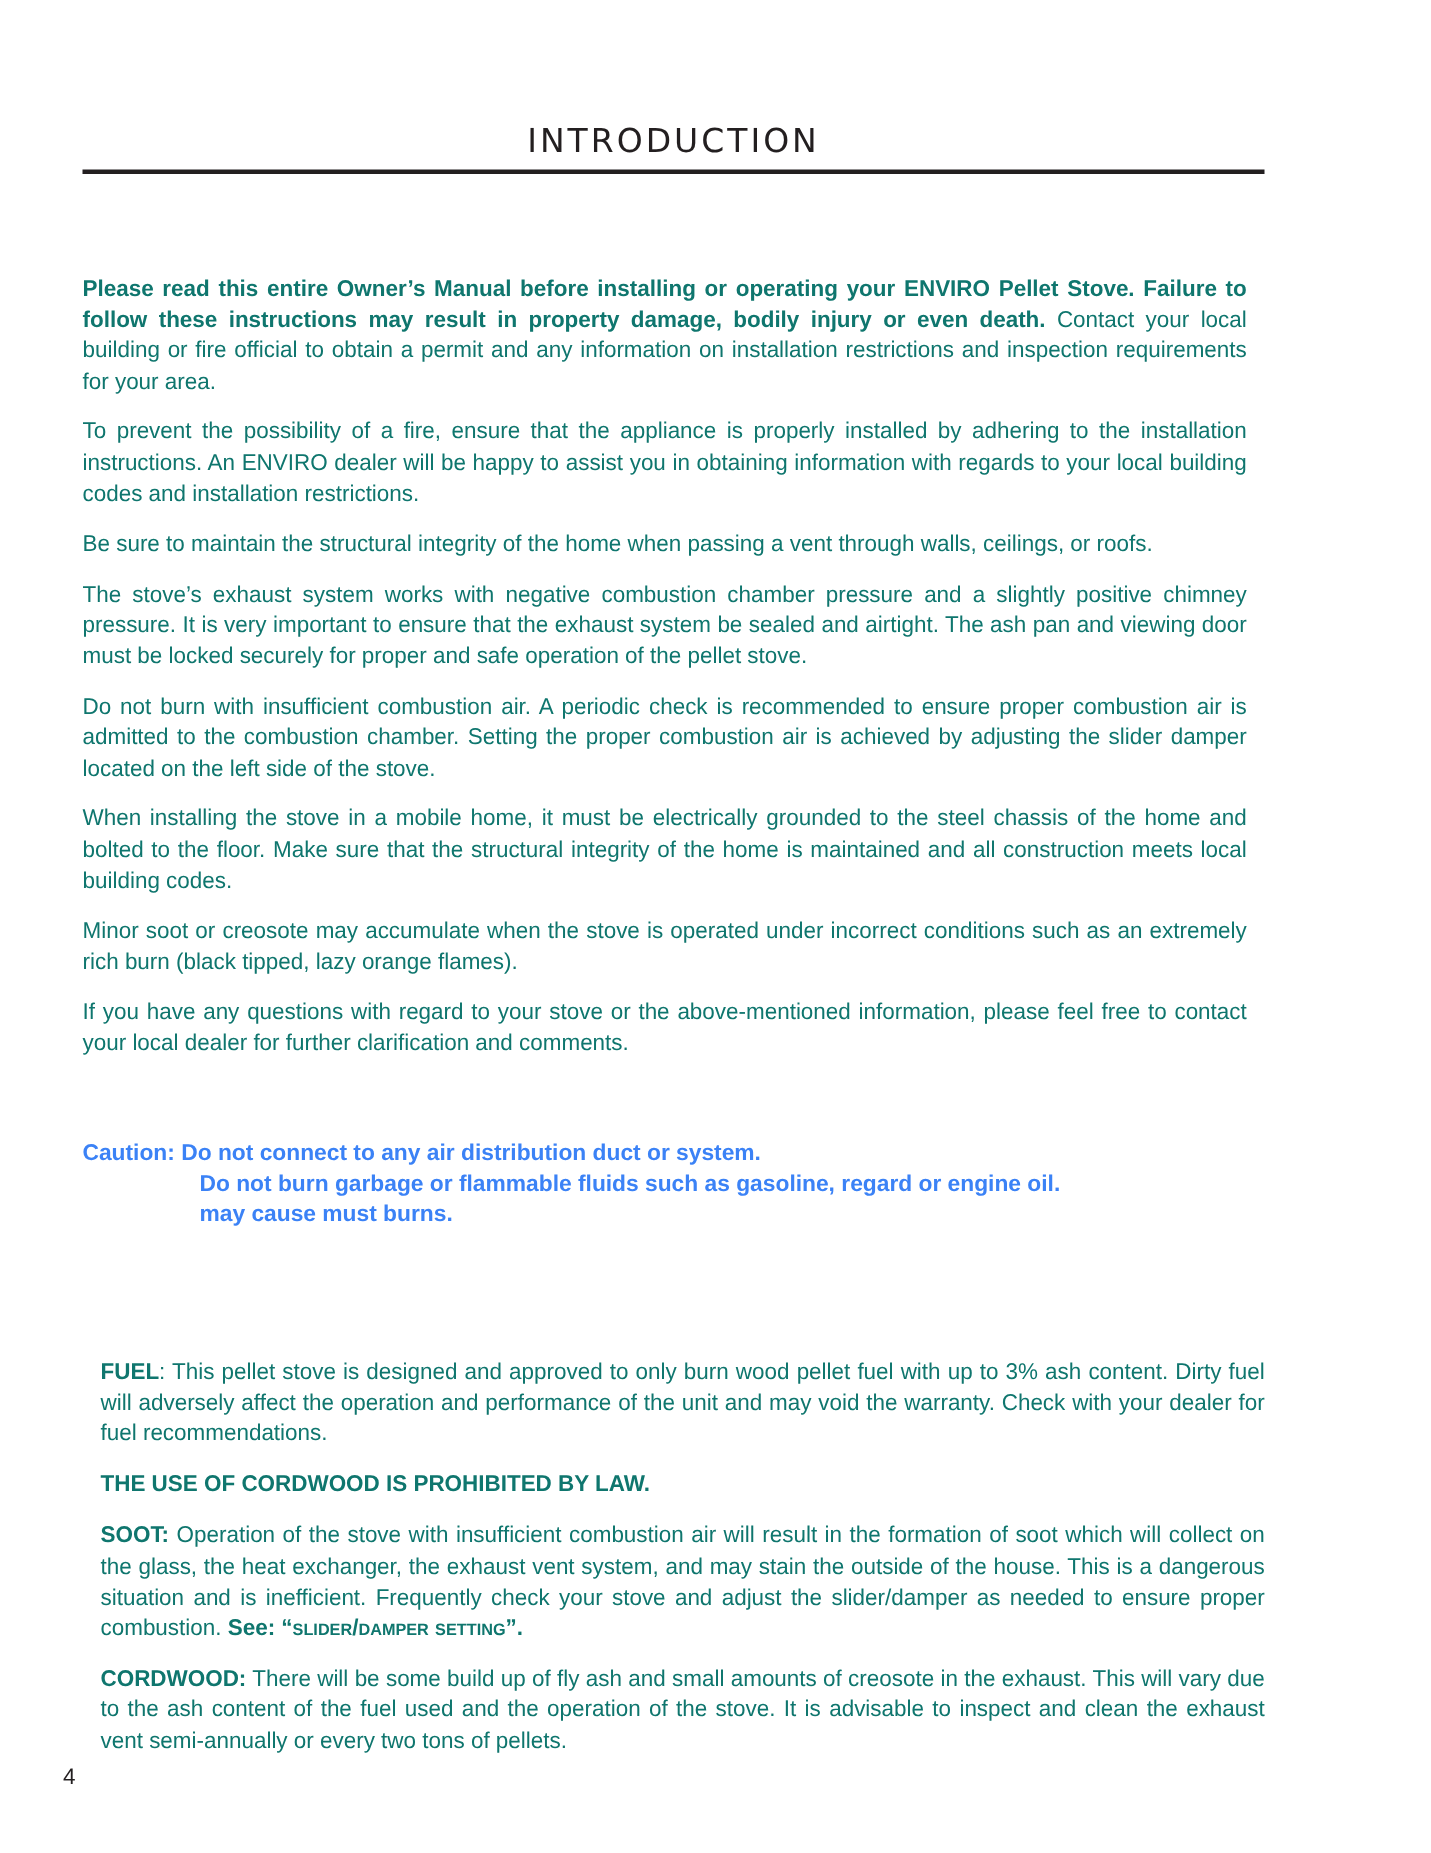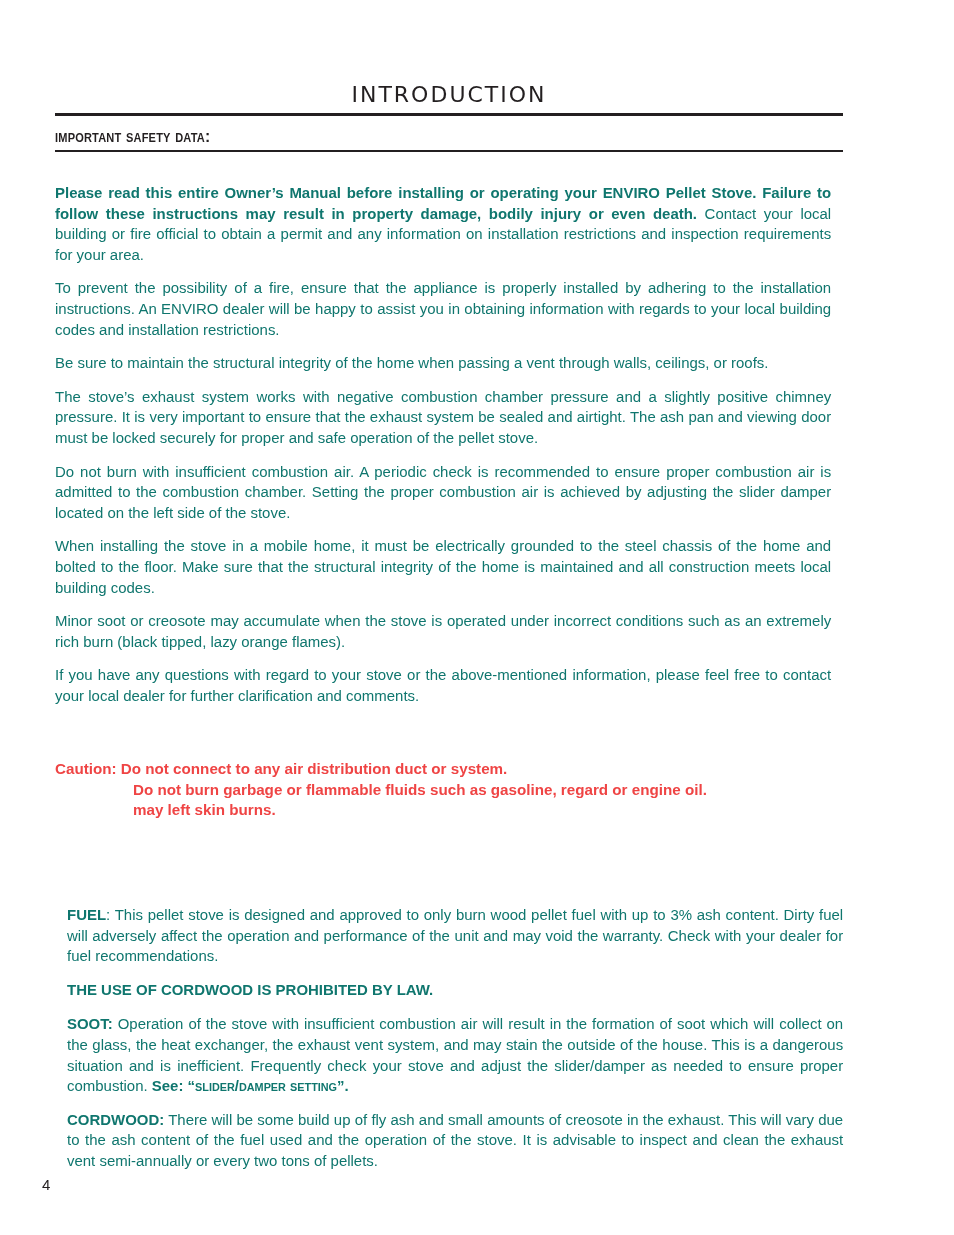--- a/index.html
+++ b/index.html
@@ -101,21 +101,21 @@
   }
 
   
   .caution-block {
     position: absolute;
     left: 55px;
     width: 788px;
     font-size: 15.2px;
     line-height: 20.6px;
     font-weight: bold;
-    color: #ef4444;
+    color: #3b82f6;
   }
   .caution-line-first {
     margin: 0;
     white-space: nowrap;
   }
   .caution-indent {
     margin: 0;
     padding-left: 78px;
   }
 
@@ -131,24 +131,20 @@
 </head>
 <body>
 
 <div class="page">
 
   <div class="title-block">
     <div class="doc-title">Introduction</div>
     <div class="rule-heavy"></div>
   </div>
 
-  <div class="section-heading-wrap" style="top:127px;">
-    <div class="section-heading">Important Safety Data:</div>
-    <div class="rule-medium"></div>
-  </div>
 
   <div class="body-area" style="top:183px;">
 
     <p class="para">
       <b>Please read this entire Owner’s Manual before installing or operating your ENVIRO Pellet Stove. Failure to follow these instructions may result in property damage, bodily injury or even death.</b><span> Contact your local building or fire official to obtain a permit and any information on installation restrictions and inspection requirements for your area.</span>
     </p>
 
     <p class="para">To prevent the possibility of a fire, ensure that the appliance is properly installed by adhering to the installation instructions. An ENVIRO dealer will be happy to assist you in obtaining information with regards to your local building codes and installation restrictions.</p>
 
     <p class="para">Be sure to maintain the structural integrity of the home when passing a vent through walls, ceilings, or roofs.</p>
@@ -165,21 +161,21 @@
 
   </div>
 
 
   <div class="caution-block" style="top:759px;">
     <p class="caution-line-first">
       <span>Caution:</span>
       <span>Do not connect to any air distribution duct or system.</span>
     </p>
     <p class="caution-indent">Do not burn garbage or flammable fluids such as gasoline, regard or engine oil.</p>
-    <p class="caution-indent">may left skin burns.</p>
+    <p class="caution-indent">may cause must burns.</p>
   </div>
 
   <div class="body-area" style="top:905px;margin-left:12px;">
 
     <p class="para">
       <b>FUEL</b><span>:  This pellet stove is designed and approved to only burn wood pellet fuel with up to 3% ash content.  Dirty fuel will adversely affect the operation and performance of the unit and may void the warranty. Check with your dealer for fuel recommendations.</span>
     </p>
 
     <p class="para" style="margin-bottom:14px;">
       <b>THE USE OF CORDWOOD IS PROHIBITED BY LAW.</b>

